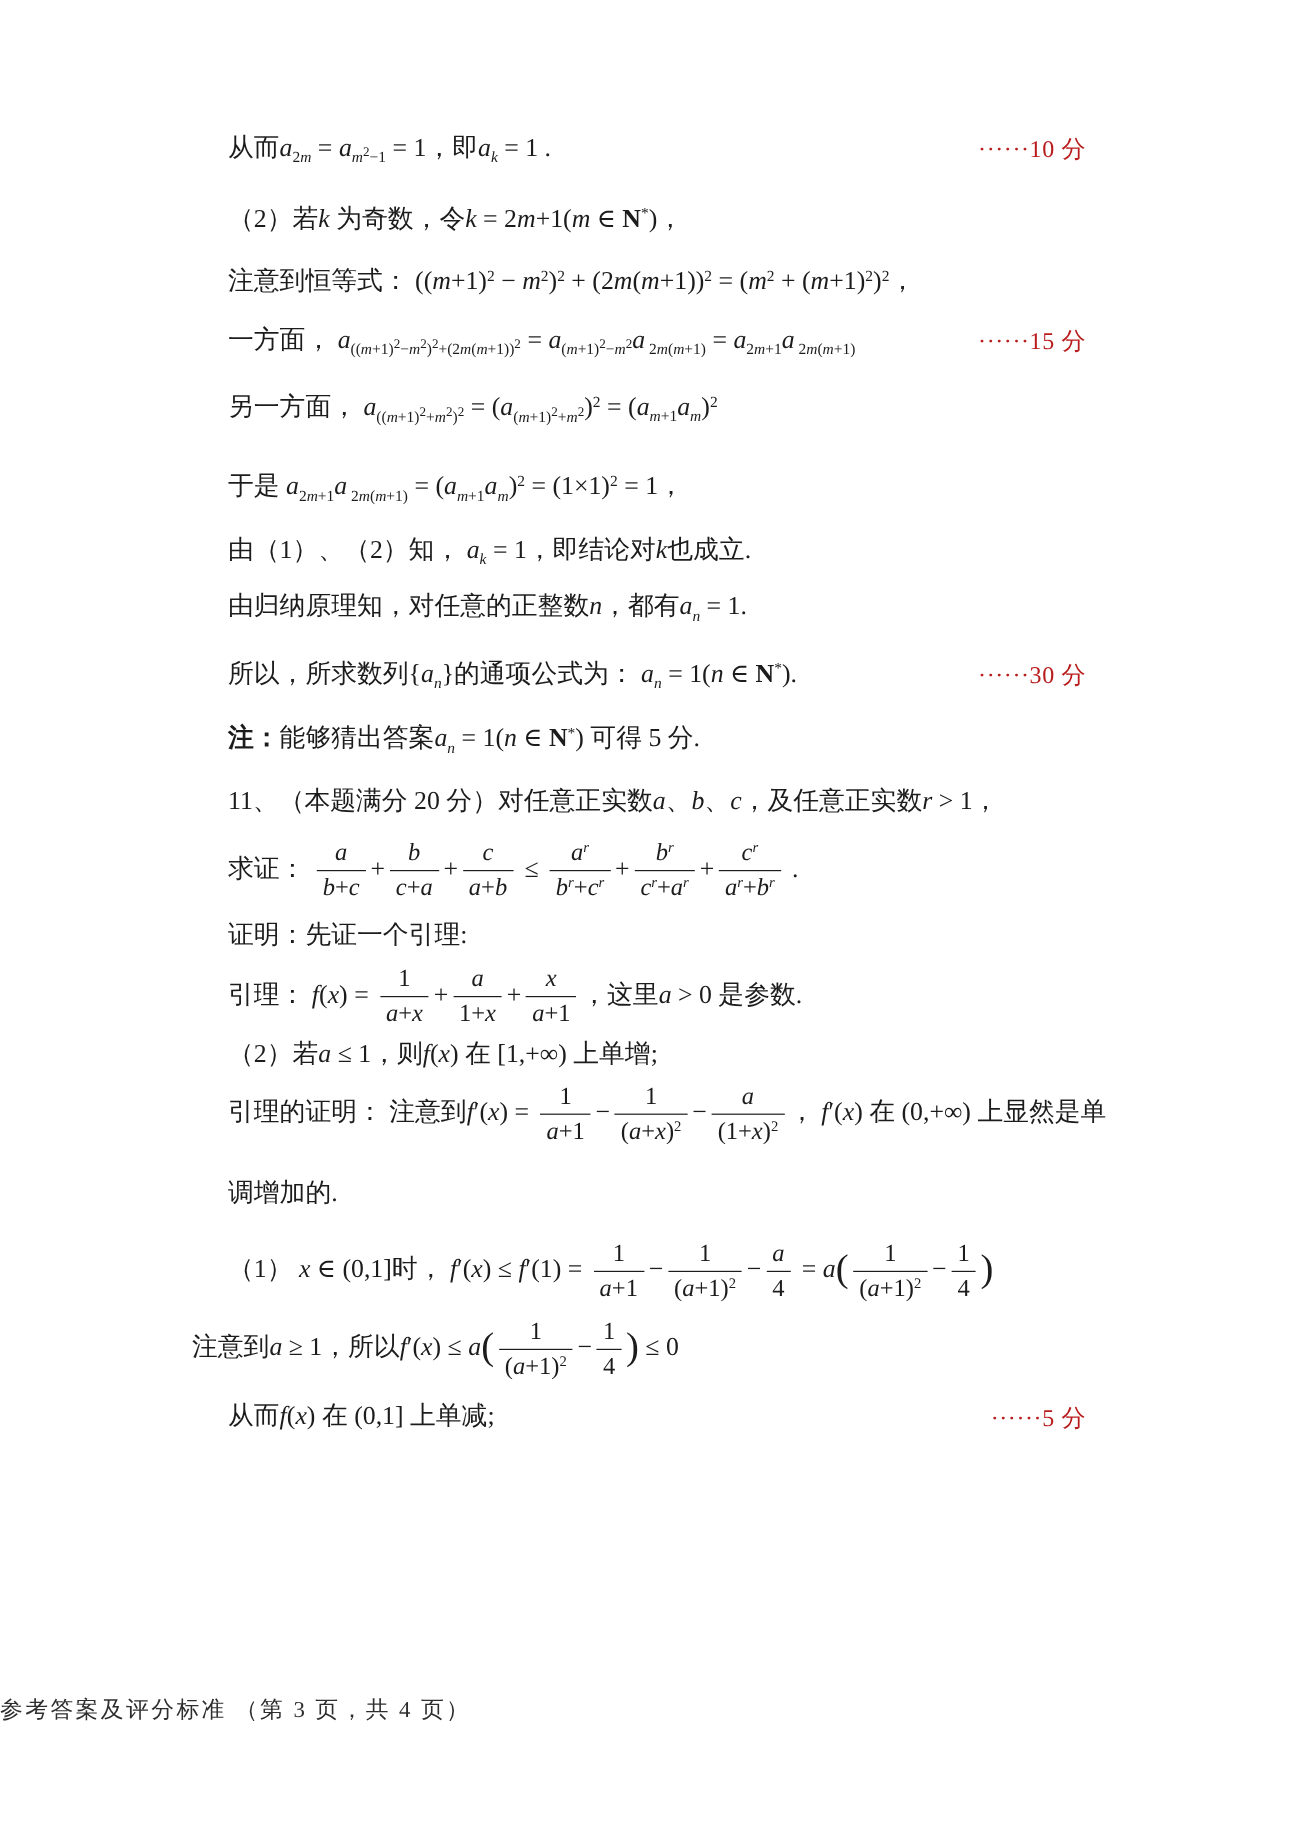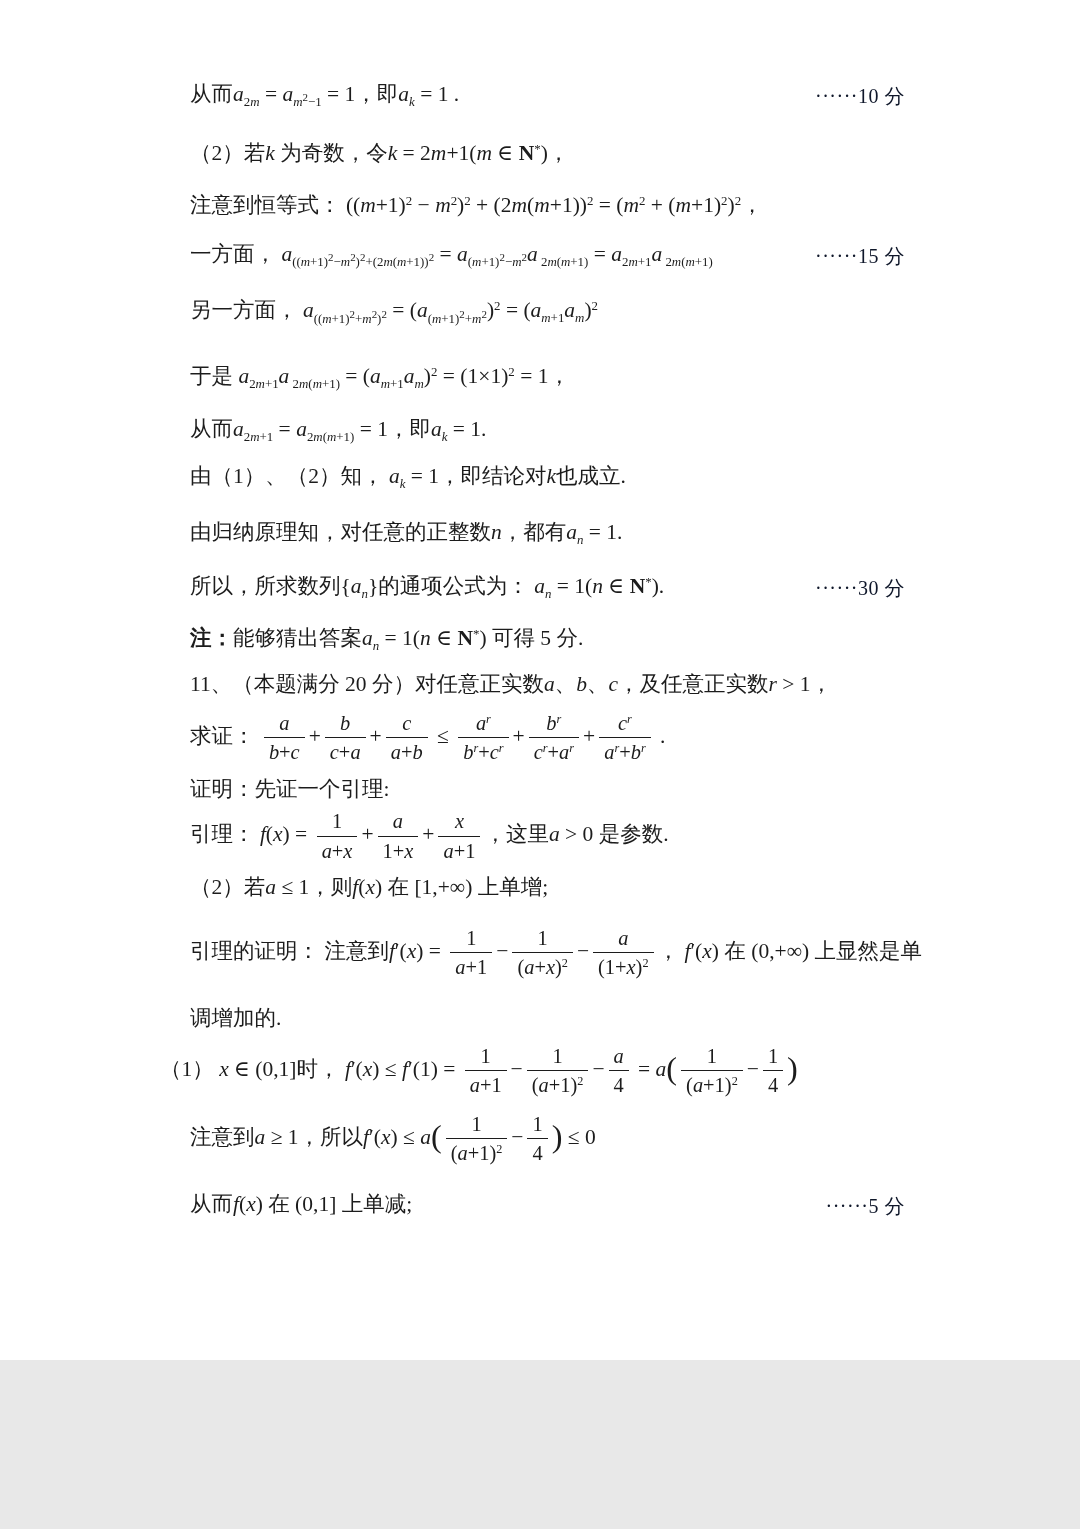--- a/index.html
+++ b/index.html
@@ -1,26 +1,26 @@
 <!DOCTYPE html>
 <html><head>
 <meta charset="utf-8">
 <style>
   html,body{margin:0;padding:0;background:#e8e8e8;}
   .page{
-    width:1080px;height:1360px;background:#ffffff;position:relative;
-    box-sizing:border-box;padding:79px 175px 0 190px;overflow:hidden;
+    width:1080px;height:1529px;background:#ffffff;position:relative;
+    box-sizing:border-box;padding:108px 175px 0 190px;overflow:hidden;
     font-family:"Liberation Serif","DejaVu Serif",serif;color:#1c1c1c;
   }
   #lines{width:100%;}
   .line{
     position:relative;font-size:21.5px;line-height:1.4;white-space:nowrap;
   }
   .score{
-    position:absolute;right:0;top:3px;font-size:20px;letter-spacing:0.5px;color:#0f172a;
+    position:absolute;right:0;top:3px;font-size:20px;letter-spacing:0.5px;color:#b91c1c;
   }
   .i{font-style:italic;}
   .b{font-weight:700;}
   .lg{font-size:1.5em;line-height:0;vertical-align:-0.1em;}
   sup{font-size:0.6em;line-height:0;vertical-align:0.55em;}
   sub{font-size:0.6em;line-height:0;vertical-align:-0.4em;}
   sub sup{font-size:0.85em;vertical-align:0.45em;}
   .frac{
     display:inline-block;vertical-align:middle;text-align:center;
     margin:1px 4px;line-height:1.18;font-size:0.95em;
@@ -58,21 +58,20 @@
 <body>
 
 <div class="page">
   <div id="lines">
       <div class="line">从而<span class="i">a</span><sub>2<span class="i">m</span></sub> = <span class="i">a</span><sub><span class="i">m</span><sup>2</sup>−1</sub> = 1，即<span class="i">a</span><sub><span class="i">k</span></sub> = 1 .<span class="score">······10 分</span></div>
       <div class="line">（2）若<span class="i">k</span> 为奇数，令<span class="i">k</span> = 2<span class="i">m</span>+1(<span class="i">m</span> ∈ <span class="b">N</span><sup>*</sup>)，</div>
       <div class="line">注意到恒等式： ((<span class="i">m</span>+1)<sup>2</sup> − <span class="i">m</span><sup>2</sup>)<sup>2</sup> + (2<span class="i">m</span>(<span class="i">m</span>+1))<sup>2</sup> = (<span class="i">m</span><sup>2</sup> + (<span class="i">m</span>+1)<sup>2</sup>)<sup>2</sup>，</div>
       <div class="line">一方面， <span class="i">a</span><sub>((<span class="i">m</span>+1)<sup>2</sup>−<span class="i">m</span><sup>2</sup>)<sup>2</sup>+(2<span class="i">m</span>(<span class="i">m</span>+1))<sup>2</sup></sub> = <span class="i">a</span><sub>(<span class="i">m</span>+1)<sup>2</sup>−<span class="i">m</span><sup>2</sup></sub><span class="i">a</span><sub> 2<span class="i">m</span>(<span class="i">m</span>+1)</sub> = <span class="i">a</span><sub>2<span class="i">m</span>+1</sub><span class="i">a</span><sub> 2<span class="i">m</span>(<span class="i">m</span>+1)</sub><span class="score">······15 分</span></div>
       <div class="line">另一方面， <span class="i">a</span><sub>((<span class="i">m</span>+1)<sup>2</sup>+<span class="i">m</span><sup>2</sup>)<sup>2</sup></sub> = (<span class="i">a</span><sub>(<span class="i">m</span>+1)<sup>2</sup>+<span class="i">m</span><sup>2</sup></sub>)<sup>2</sup> = (<span class="i">a</span><sub><span class="i">m</span>+1</sub><span class="i">a</span><sub><span class="i">m</span></sub>)<sup>2</sup></div>
       <div class="line">于是  <span class="i">a</span><sub>2<span class="i">m</span>+1</sub><span class="i">a</span><sub> 2<span class="i">m</span>(<span class="i">m</span>+1)</sub> = (<span class="i">a</span><sub><span class="i">m</span>+1</sub><span class="i">a</span><sub><span class="i">m</span></sub>)<sup>2</sup> = (1×1)<sup>2</sup> = 1，</div>
-      <div class="line">从而<span class="i">a</span><sub>2<span class="i">m</span>+1</sub> = <span class="i">a</span><sub>2<span class="i">m</span>(<span class="i">m</span>+1)</sub> = 1，即<span class="i">a</span><sub><span class="i">k</span></sub> = 1.</div>
       <div class="line">由（1）、（2）知， <span class="i">a</span><sub><span class="i">k</span></sub> = 1，即结论对<span class="i">k</span>也成立.</div>
       <div class="line">由归纳原理知，对任意的正整数<span class="i">n</span>，都有<span class="i">a</span><sub><span class="i">n</span></sub> = 1.</div>
       <div class="line">所以，所求数列{<span class="i">a</span><sub><span class="i">n</span></sub>}的通项公式为： <span class="i">a</span><sub><span class="i">n</span></sub> = 1(<span class="i">n</span> ∈ <span class="b">N</span><sup>*</sup>).<span class="score">······30 分</span></div>
       <div class="line"><span class="b">注：</span>能够猜出答案<span class="i">a</span><sub><span class="i">n</span></sub> = 1(<span class="i">n</span> ∈ <span class="b">N</span><sup>*</sup>) 可得 5 分.</div>
       <div class="line">11、（本题满分 20 分）对任意正实数<span class="i">a</span>、<span class="i">b</span>、<span class="i">c</span>，及任意正实数<span class="i">r</span> &gt; 1，</div>
       <div class="line">求证： <span class="frac"><span class="num"><span class="i">a</span></span><span class="den"><span class="i">b</span>+<span class="i">c</span></span></span>+<span class="frac"><span class="num"><span class="i">b</span></span><span class="den"><span class="i">c</span>+<span class="i">a</span></span></span>+<span class="frac"><span class="num"><span class="i">c</span></span><span class="den"><span class="i">a</span>+<span class="i">b</span></span></span> ≤ <span class="frac"><span class="num"><span class="i">a</span><sup><span class="i">r</span></sup></span><span class="den"><span class="i">b</span><sup><span class="i">r</span></sup>+<span class="i">c</span><sup><span class="i">r</span></sup></span></span>+<span class="frac"><span class="num"><span class="i">b</span><sup><span class="i">r</span></sup></span><span class="den"><span class="i">c</span><sup><span class="i">r</span></sup>+<span class="i">a</span><sup><span class="i">r</span></sup></span></span>+<span class="frac"><span class="num"><span class="i">c</span><sup><span class="i">r</span></sup></span><span class="den"><span class="i">a</span><sup><span class="i">r</span></sup>+<span class="i">b</span><sup><span class="i">r</span></sup></span></span> .</div>
       <div class="line">证明：先证一个引理:</div>
       <div class="line">引理： <span class="i">f</span>(<span class="i">x</span>) = <span class="frac"><span class="num">1</span><span class="den"><span class="i">a</span>+<span class="i">x</span></span></span>+<span class="frac"><span class="num"><span class="i">a</span></span><span class="den">1+<span class="i">x</span></span></span>+<span class="frac"><span class="num"><span class="i">x</span></span><span class="den"><span class="i">a</span>+1</span></span>，这里<span class="i">a</span> &gt; 0 是参数.</div>
       <div class="line">（2）若<span class="i">a</span> ≤ 1，则<span class="i">f</span>(<span class="i">x</span>) 在 [1,+∞) 上单增;</div>
       <div class="line">引理的证明： 注意到<span class="i">f</span>′(<span class="i">x</span>) = <span class="frac"><span class="num">1</span><span class="den"><span class="i">a</span>+1</span></span>−<span class="frac"><span class="num">1</span><span class="den">(<span class="i">a</span>+<span class="i">x</span>)<sup>2</sup></span></span>−<span class="frac"><span class="num"><span class="i">a</span></span><span class="den">(1+<span class="i">x</span>)<sup>2</sup></span></span>，  <span class="i">f</span>′(<span class="i">x</span>) 在 (0,+∞) 上显然是单</div>

